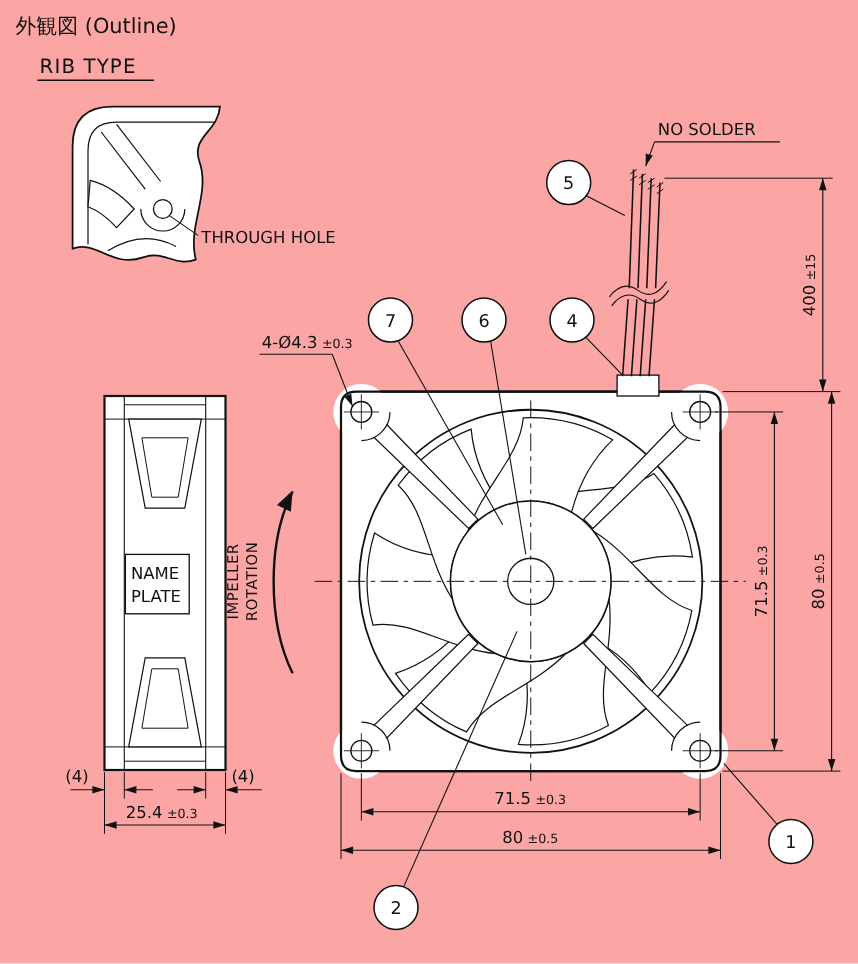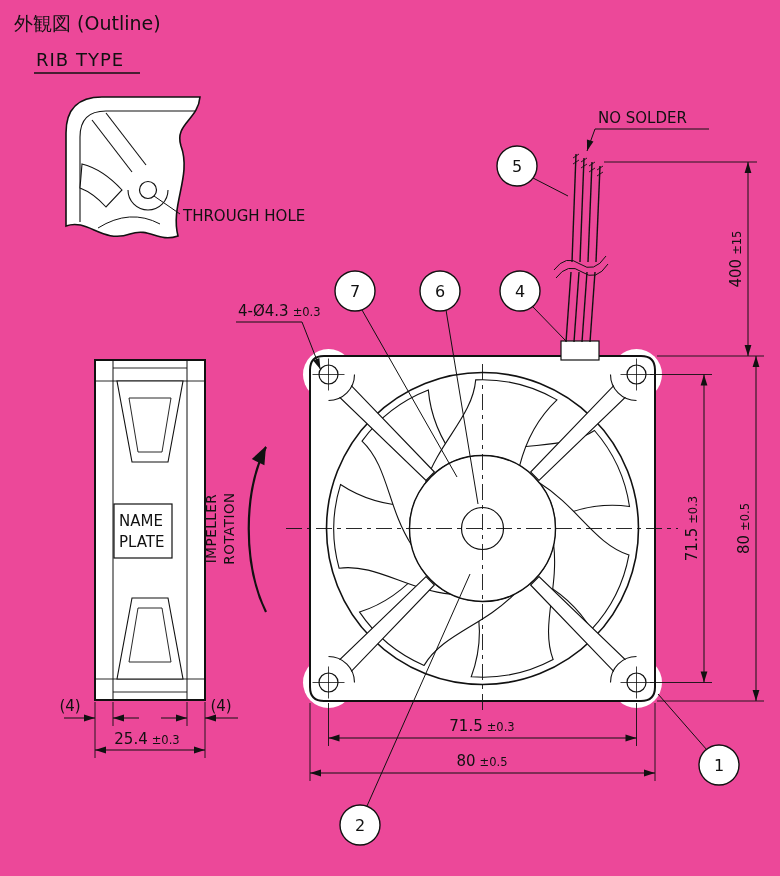--- a/index.html
+++ b/index.html
@@ -1,16 +1,16 @@
 <!DOCTYPE html>
 <html><head>
 <meta charset="utf-8">
 <style>
   html,body{margin:0;padding:0;background:#fff;}
-  .page{width:780px;height:876px;position:relative;background:#ec4899;overflow:hidden;}
+  .page{width:780px;height:876px;position:relative;background:#fca5a5;overflow:hidden;}
   svg{display:block;}
   svg text{fill:#111;font-family:"DejaVu Sans",sans-serif;}
   .t-title{font-size:19px;}
   .t-sub{font-size:18px;letter-spacing:1px;}
   .t-dim{font-size:15px;}
   .tol{font-size:11.5px;}
   .t-balloon{font-size:16px;}
   .t-label{font-size:15px;}
   .t-np{font-size:15px;}
   .t-rot{font-size:13.5px;letter-spacing:.5px;}

